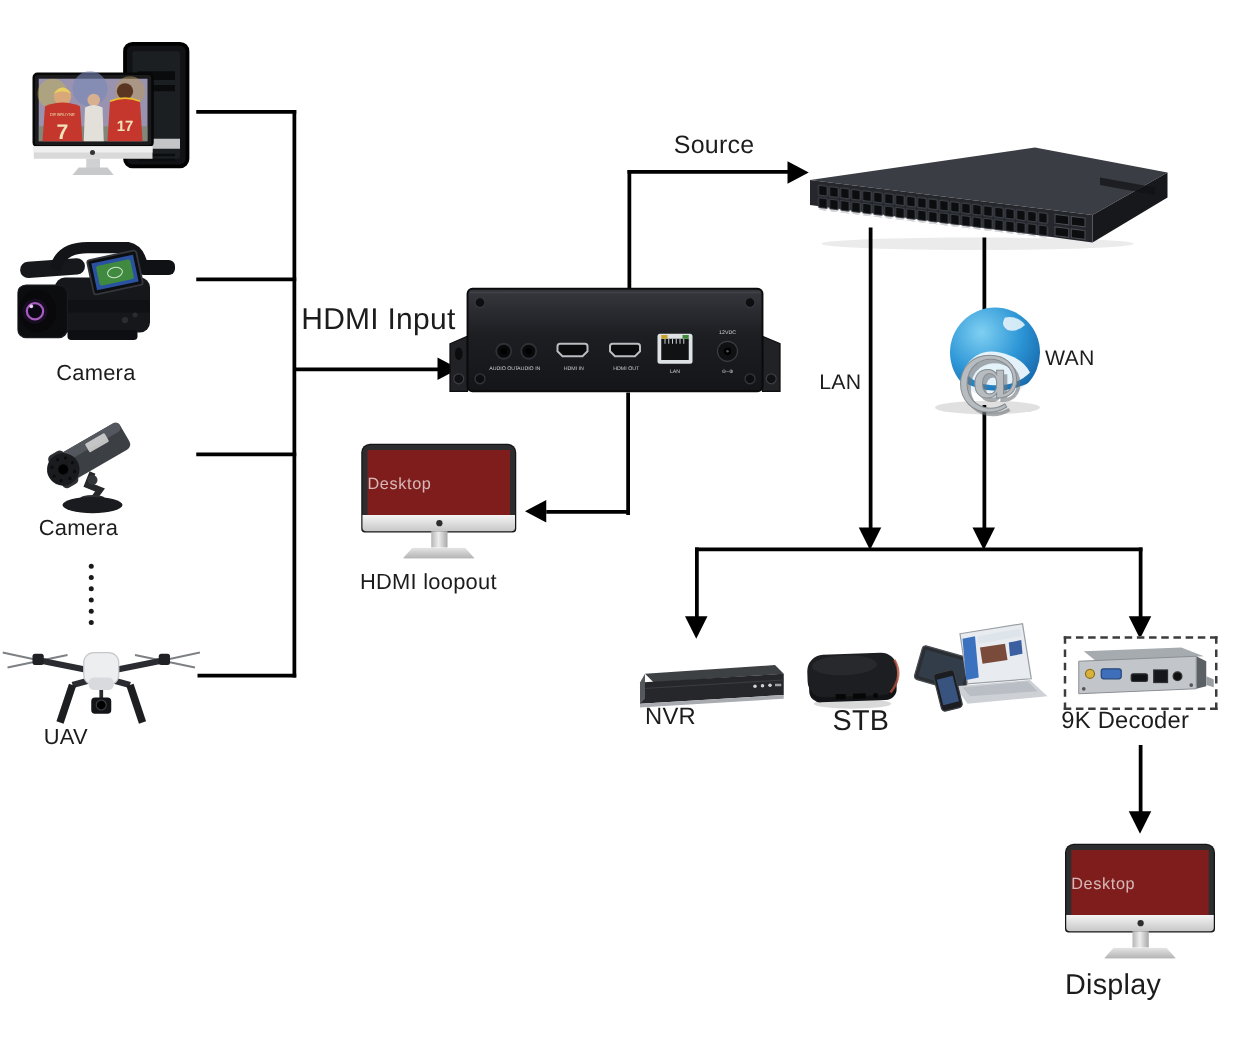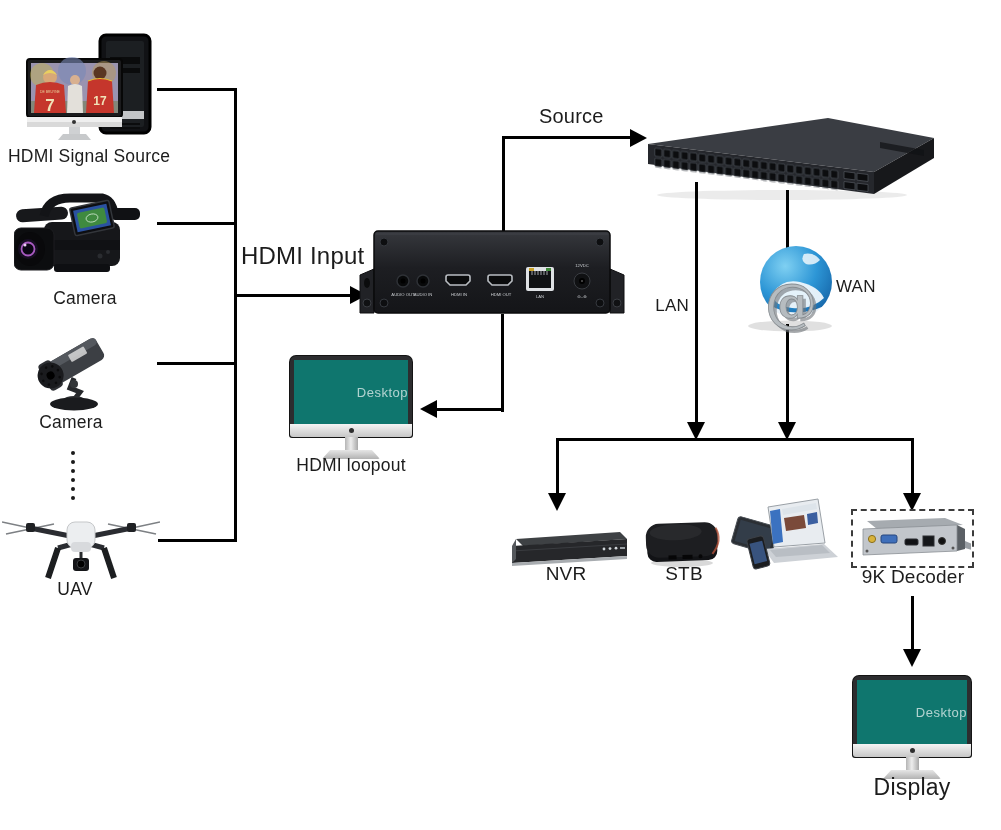--- a/index.html
+++ b/index.html
@@ -4,28 +4,28 @@
 <style>
   html,body{margin:0;padding:0;background:#fff}
   #canvas{position:relative;width:1001px;height:830px;background:#ffffff;overflow:hidden;
           font-family:"Liberation Sans",sans-serif;color:#1c1c1c}
   .ln{position:absolute;background:#000;z-index:1}
   .arr{position:absolute;width:0;height:0;z-index:1}
   .arr-right{border-top:9px solid transparent;border-bottom:9px solid transparent;border-left:17px solid #000}
   .arr-left{border-top:9px solid transparent;border-bottom:9px solid transparent;border-right:17px solid #000}
   .arr-down{border-left:9px solid transparent;border-right:9px solid transparent;border-top:18px solid #000}
   .lbl{position:absolute;z-index:3;font-weight:500;letter-spacing:.2px;white-space:nowrap}
-  .ctr{text-align:center}
+  .ctr{}
   .dev{position:absolute;z-index:2}
   .dots{position:absolute;z-index:2;display:flex;flex-direction:column;gap:5px}
   .dots i{width:4px;height:4px;border-radius:50%;background:#1a1a1a}
   
   .imac{position:absolute;z-index:2}
   .imac-frame{background:#2c2d2f;border-radius:6px 6px 2px 2px;padding:4px 4px 0 4px;box-shadow:0 0 0 1px #141414}
-  .imac-screen{height:64px;background:#0f766e;display:flex;align-items:center;justify-content:flex-end}
+  .imac-screen{height:52px;background:#7f1d1d;display:flex;align-items:center;justify-content:flex-start}
   .imac-screen span{color:rgba(255,255,255,.68);font-size:13px;letter-spacing:.5px}
   .imac-chin{height:13px;background:linear-gradient(#f4f4f4,#c7c7c7);margin:0 -4px;border-radius:0 0 3px 3px;display:flex;align-items:center;justify-content:center}
   .logo-dot{width:5px;height:5px;border-radius:50%;background:#2d2d2d}
   .imac-neck{width:13px;height:13px;background:linear-gradient(90deg,#b5b5b5,#ededed 45%,#a8a8a8);margin:0 auto}
   .imac-base{width:58px;height:9px;margin:0 auto;background:linear-gradient(#e6e6e6,#b2b2b2);clip-path:polygon(14% 0,86% 0,100% 100%,0 100%);border-radius:2px}
   .dashed-box{position:absolute;z-index:2;border:2px dashed #3c3c3c;background:#fff}
 </style>
 </head>
 <body>
 
@@ -363,27 +363,26 @@
         <span>Desktop</span>
       </div>
       <div class="imac-chin">
           <i class="logo-dot"></i>
         </div>
     </div>
     <div class="imac-neck"></div>
     <div class="imac-base"></div>
   </div>
 
-  <div class="lbl" style="left:8px;top:146px;width:180px;font-size:17.5px">HDMI Signal Source</div>
   <div class="lbl ctr" style="left:45px;top:288px;width:80px;font-size:17.5px">Camera</div>
   <div class="lbl ctr" style="left:31px;top:412px;width:80px;font-size:17.5px">Camera</div>
   <div class="lbl ctr" style="left:35px;top:579px;width:80px;font-size:17.5px">UAV</div>
   <div class="lbl" style="left:241px;top:242px;font-size:24px">HDMI Input</div>
   <div class="lbl" style="left:539px;top:105px;font-size:20px">Source</div>
   <div class="lbl" style="left:653px;top:296px;width:36px;text-align:right;font-size:17px">LAN</div>
   <div class="lbl" style="left:836px;top:277px;font-size:17px">WAN</div>
   <div class="lbl ctr" style="left:288px;top:455px;width:126px;font-size:17.5px">HDMI loopout</div>
   <div class="lbl ctr" style="left:516px;top:563px;width:100px;font-size:19px">NVR</div>
-  <div class="lbl ctr" style="left:634px;top:563px;width:100px;font-size:19px">STB</div>
+  <div class="lbl ctr" style="left:666px;top:563px;width:100px;font-size:23px">STB</div>
   <div class="lbl ctr" style="left:849px;top:566px;width:128px;font-size:19px">9K Decoder</div>
   <div class="lbl ctr" style="left:852px;top:774px;width:120px;font-size:23px">Display</div>
 
 </div>
 
 </body></html>

